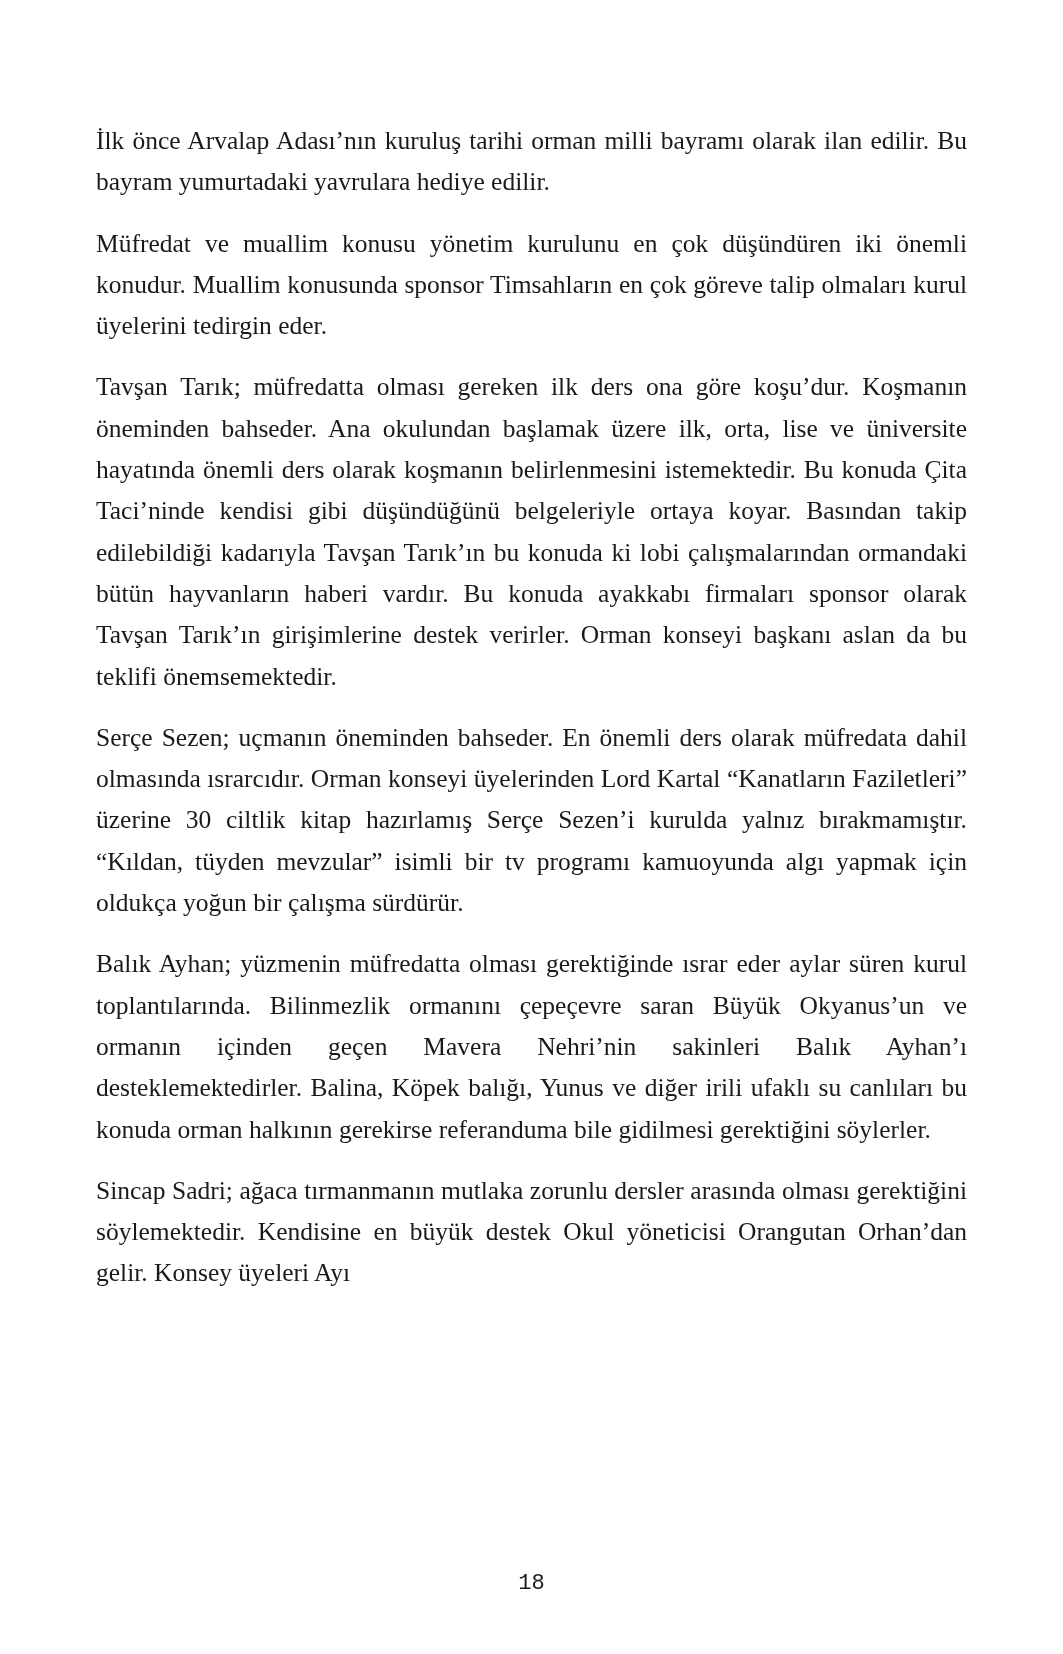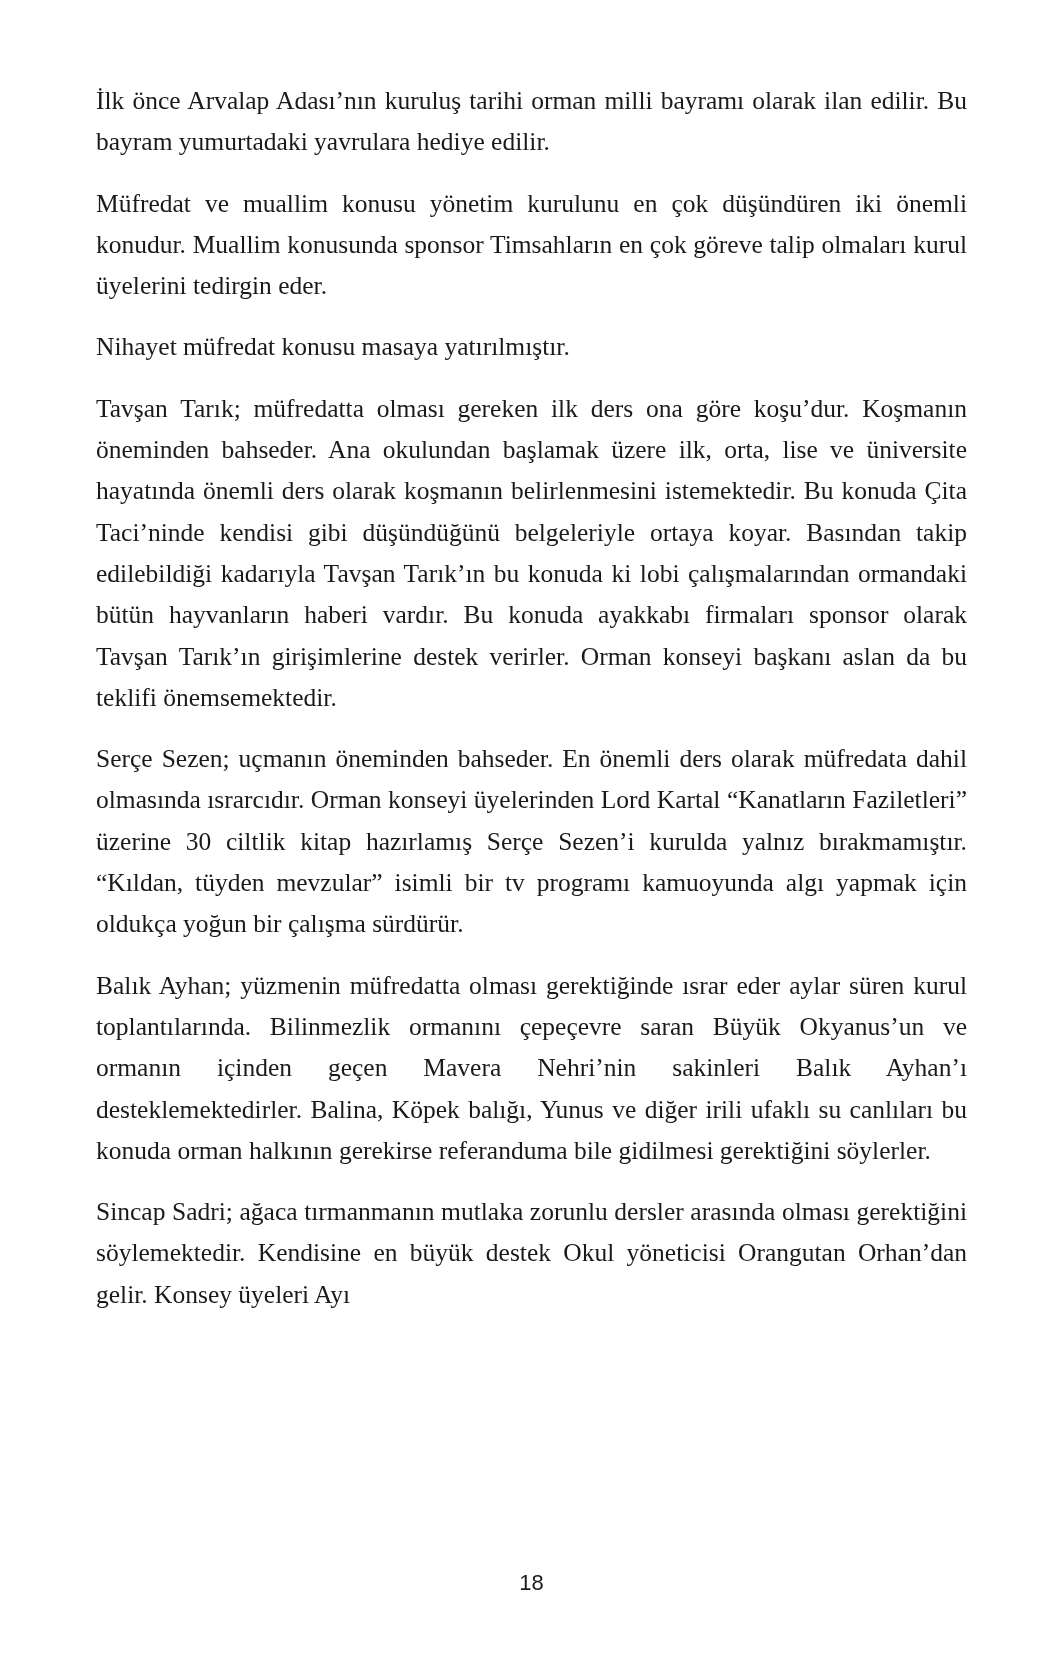--- a/index.html
+++ b/index.html
@@ -6,21 +6,21 @@
     margin: 0;
     padding: 0;
     background: #ffffff;
   }
   .page {
     width: 1063px;
     height: 1654px;
     background: #ffffff;
     position: relative;
     box-sizing: border-box;
-    padding: 80px 96px 0 96px;
+    padding: 120px 96px 0 96px;
     font-family: "Liberation Serif", "DejaVu Serif", serif;
     color: #1a1a1a;
     overflow: hidden;
   }
   .body-text {
     font-size: 25.5px;
     line-height: 1.62;
     text-align: justify;
     text-justify: inter-word;
     hyphens: none;
@@ -31,31 +31,30 @@
   .body-text p:last-child {
     margin-bottom: 8px;
   }
   .page-number {
     position: absolute;
     left: 0;
     right: 0;
     bottom: 58px;
     text-align: center;
     font-size: 22px;
-    font-family: Liberation Sans, sans-serif;
+    font-family: Liberation Mono, monospace;
     color: #1a1a1a;
   }
 </style>
 </head>
 <body>
 
 <div class="page">
   <div class="body-text">
     <p>İlk önce Arvalap Adası’nın kuruluş tarihi orman milli bayramı olarak ilan edilir. Bu bayram yumurtadaki yavrulara hediye edilir.</p>
     <p>Müfredat ve muallim konusu yönetim kurulunu en çok düşündüren iki önemli konudur. Muallim konusunda sponsor Timsahların en çok göreve talip olmaları kurul üyelerini tedirgin eder.</p>
-    <p>Nihayet müfredat konusu masaya yatırılmıştır.</p>
     <p>Tavşan Tarık; müfredatta olması gereken ilk ders ona göre koşu’dur. Koşmanın öneminden bahseder. Ana okulundan başlamak üzere ilk, orta, lise ve üniversite hayatında önemli ders olarak koşmanın belirlenmesini istemektedir. Bu konuda Çita Taci’ninde kendisi gibi düşündüğünü belgeleriyle ortaya koyar. Basından takip edilebildiği kadarıyla Tavşan Tarık’ın bu konuda ki lobi çalışmalarından ormandaki bütün hayvanların haberi vardır. Bu konuda ayakkabı firmaları sponsor olarak Tavşan Tarık’ın girişimlerine destek verirler. Orman konseyi başkanı aslan da bu teklifi önemsemektedir.</p>
     <p>Serçe Sezen; uçmanın öneminden bahseder. En önemli ders olarak müfredata dahil olmasında ısrarcıdır. Orman konseyi üyelerinden Lord Kartal “Kanatların Faziletleri” üzerine 30 ciltlik kitap hazırlamış Serçe Sezen’i kurulda yalnız bırakmamıştır. “Kıldan, tüyden mevzular” isimli bir tv programı kamuoyunda algı yapmak için oldukça yoğun bir çalışma sürdürür.</p>
     <p>Balık Ayhan; yüzmenin müfredatta olması gerektiğinde ısrar eder aylar süren kurul toplantılarında. Bilinmezlik ormanını çepeçevre saran Büyük Okyanus’un ve ormanın içinden geçen Mavera Nehri’nin sakinleri Balık Ayhan’ı desteklemektedirler. Balina, Köpek balığı, Yunus ve diğer irili ufaklı su canlıları bu konuda orman halkının gerekirse referanduma bile gidilmesi gerektiğini söylerler.</p>
     <p>Sincap Sadri; ağaca tırmanmanın mutlaka zorunlu dersler arasında olması gerektiğini söylemektedir. Kendisine en büyük destek Okul yöneticisi Orangutan Orhan’dan gelir. Konsey üyeleri Ayı</p>
   </div>
   <div class="page-number">18</div>
 </div>
 
 </body></html>

